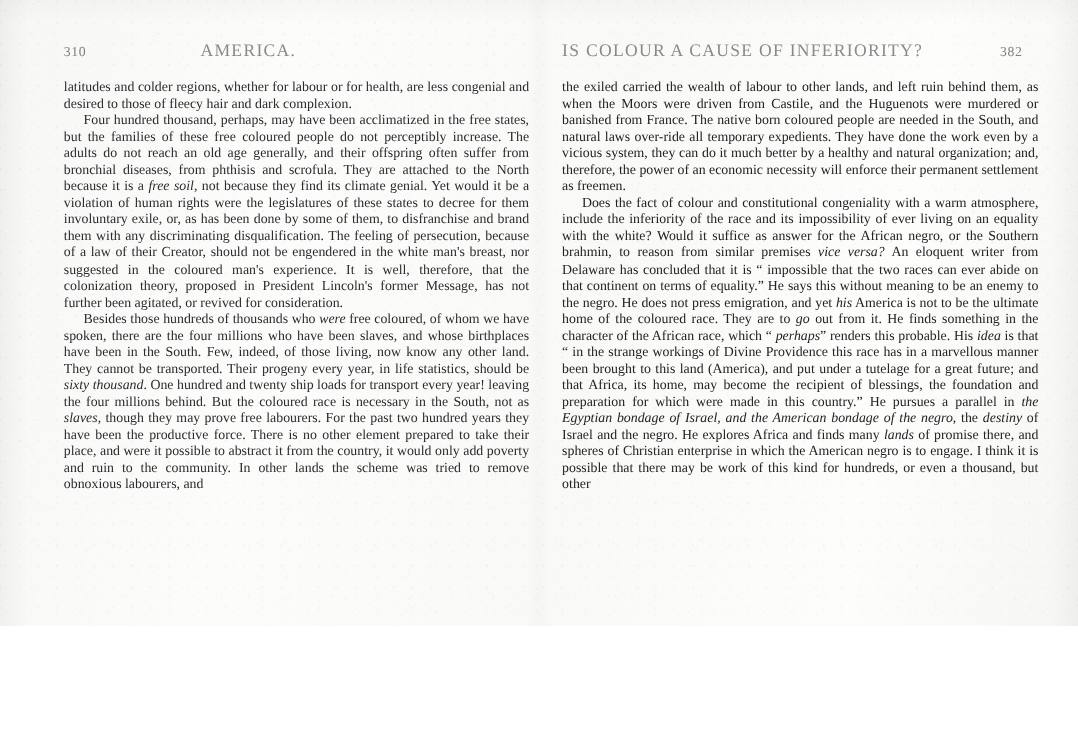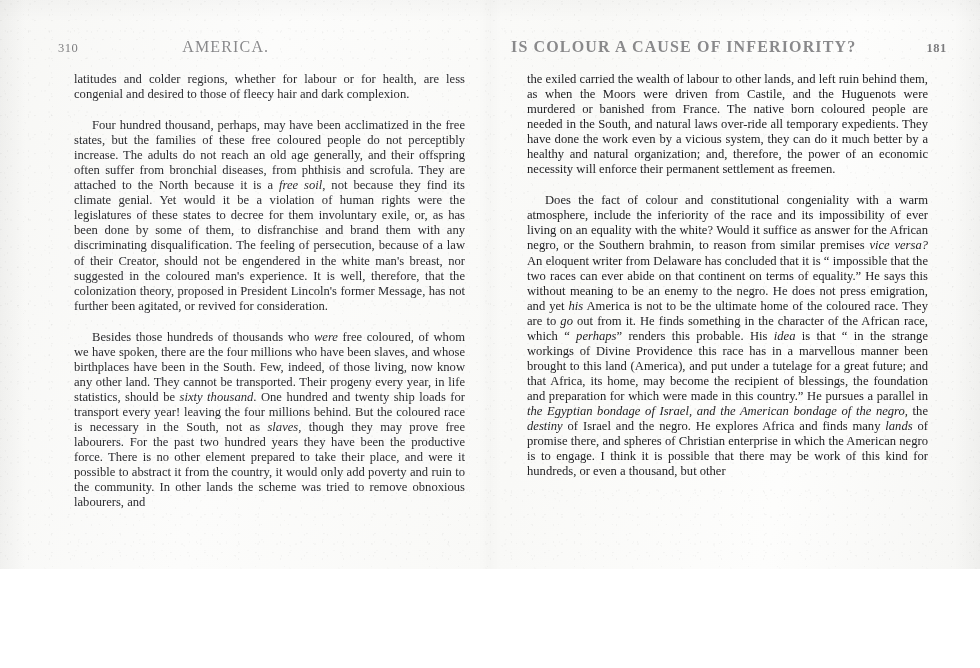--- a/index.html
+++ b/index.html
@@ -70,21 +70,21 @@
     align-items: baseline;
     height: 18px;
     font-size: 10.5px;
     letter-spacing: 1.1px;
     color: #46464a;
     font-family: "Liberation Serif", "DejaVu Serif", serif;
     opacity: 0.82;
     margin-bottom: 16px;
   }
   .running-head.left  { justify-content: flex-start; }
-  .running-head.right { justify-content: flex-start; font-weight: bold; }
+  .running-head.right { justify-content: flex-start; }
 
   .folio {
     font-size: 12.5px;
     letter-spacing: 0.5px;
     color: #3a3a3e;
     opacity: 0.8;
   }
   .head-title {
     font-size: 16px;
     letter-spacing: 1.15px;
@@ -99,21 +99,21 @@
   
   .textcol {
     font-size: 12.6px;
     line-height: 15.05px;
     text-align: justify;
     text-justify: inter-word;
     color: #232326;
     hyphens: manual;
   }
   .textcol p {
-    margin: 16px;
+    margin: 0;
     text-indent: 18px;
   }
   .textcol p.noindent { text-indent: 0; }
   .textcol i, .textcol em {
   }
 
   
   .page-left .textcol  { color: #2b2b2f; }
   .page-right .textcol { color: #222225; }
 
@@ -163,21 +163,21 @@
       <div class="textcol" id="left-text">
           <p class="noindent"><span>latitudes and colder regions, whether for labour or for health, are less congenial and desired to those of fleecy hair and dark complexion.</span></p>
           <p><span>Four hundred thousand, perhaps, may have been acclimatized in the free states, but the families of these free coloured people do not perceptibly increase. The adults do not reach an old age generally, and their offspring often suffer from bronchial diseases, from phthisis and scrofula. They are attached to the North because it is a </span><i>free soil</i><span>, not because they find its climate genial. Yet would it be a violation of human rights were the legislatures of these states to decree for them involuntary exile, or, as has been done by some of them, to disfranchise and brand them with any discriminating disqualification. The feeling of persecution, because of a law of their Creator, should not be engendered in the white man's breast, nor suggested in the coloured man's experience. It is well, therefore, that the colonization theory, proposed in President Lincoln's former Message, has not further been agitated, or revived for consideration.</span></p>
           <p><span>Besides those hundreds of thousands who </span><i>were</i><span> free coloured, of whom we have spoken, there are the four millions who have been slaves, and whose birthplaces have been in the South. Few, indeed, of those living, now know any other land. They cannot be transported. Their progeny every year, in life statistics, should be </span><i>sixty thousand</i><span>. One hundred and twenty ship loads for transport every year! leaving the four millions behind. But the coloured race is necessary in the South, not as </span><i>slaves</i><span>, though they may prove free labourers. For the past two hundred years they have been the productive force. There is no other element prepared to take their place, and were it possible to abstract it from the country, it would only add poverty and ruin to the community. In other lands the scheme was tried to remove obnoxious labourers, and</span></p>
         </div>
     </div>
 
     <div class="page-half page-right">
       <div class="running-head right">
         <span class="head-title">IS COLOUR A CAUSE OF INFERIORITY?</span>
-        <span class="folio">181</span>
+        <span class="folio">382</span>
       </div>
       <div class="textcol" id="right-text">
           <p class="noindent"><span>the exiled carried the wealth of labour to other lands, and left ruin behind them, as when the Moors were driven from Castile, and the Huguenots were murdered or banished from France. The native born coloured people are needed in the South, and natural laws over-ride all temporary expedients. They have done the work even by a vicious system, they can do it much better by a healthy and natural organization; and, therefore, the power of an economic necessity will enforce their permanent settlement as freemen.</span></p>
           <p><span>Does the fact of colour and constitutional congeniality with a warm atmosphere, include the inferiority of the race and its impossibility of ever living on an equality with the white? Would it suffice as answer for the African negro, or the Southern brahmin, to reason from similar premises </span><i>vice versa?</i><span> An eloquent writer from Delaware has concluded that it is “ impossible that the two races can ever abide on that continent on terms of equality.” He says this without meaning to be an enemy to the negro. He does not press emigration, and yet </span><i>his</i><span> America is not to be the ultimate home of the coloured race. They are to </span><i>go</i><span> out from it. He finds something in the character of the African race, which “ </span><i>perhaps</i><span>” renders this probable. His </span><i>idea</i><span> is that “ in the strange workings of Divine Providence this race has in a marvellous manner been brought to this land (America), and put under a tutelage for a great future; and that Africa, its home, may become the recipient of blessings, the foundation and preparation for which were made in this country.” He pursues a parallel in </span><i>the Egyptian bondage of Israel, and the American bondage of the negro</i><span>, the </span><i>destiny</i><span> of Israel and the negro. He explores Africa and finds many </span><i>lands</i><span> of promise there, and spheres of Christian enterprise in which the American negro is to engage. I think it is possible that there may be work of this kind for hundreds, or even a thousand, but other</span></p>
         </div>
     </div>
 
   </div>
 </div>
 

